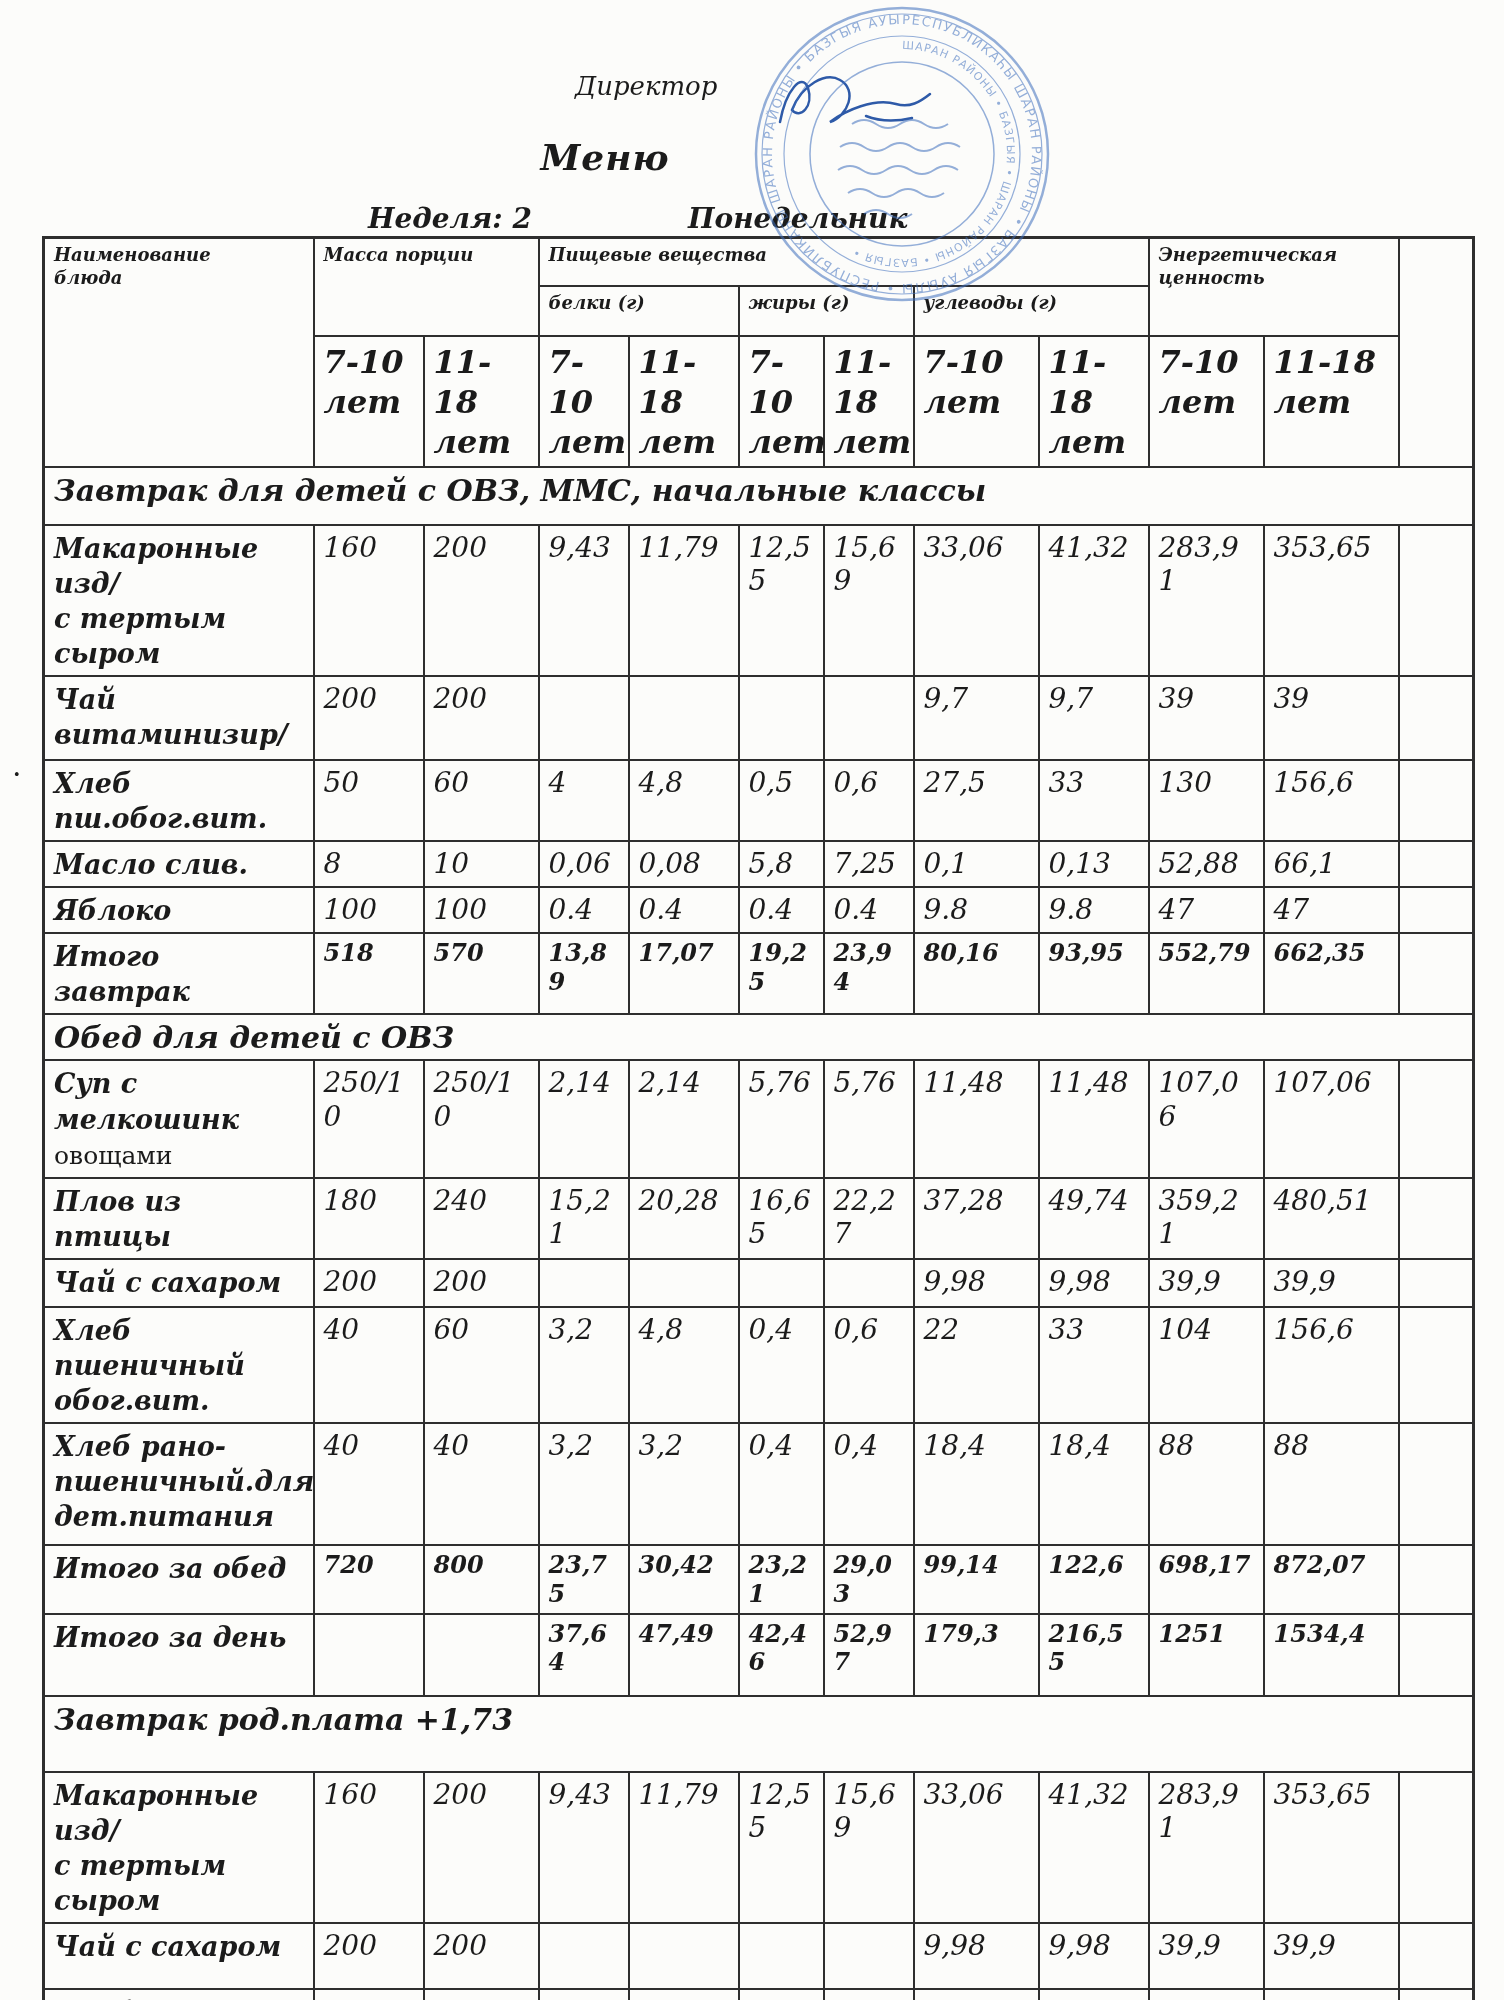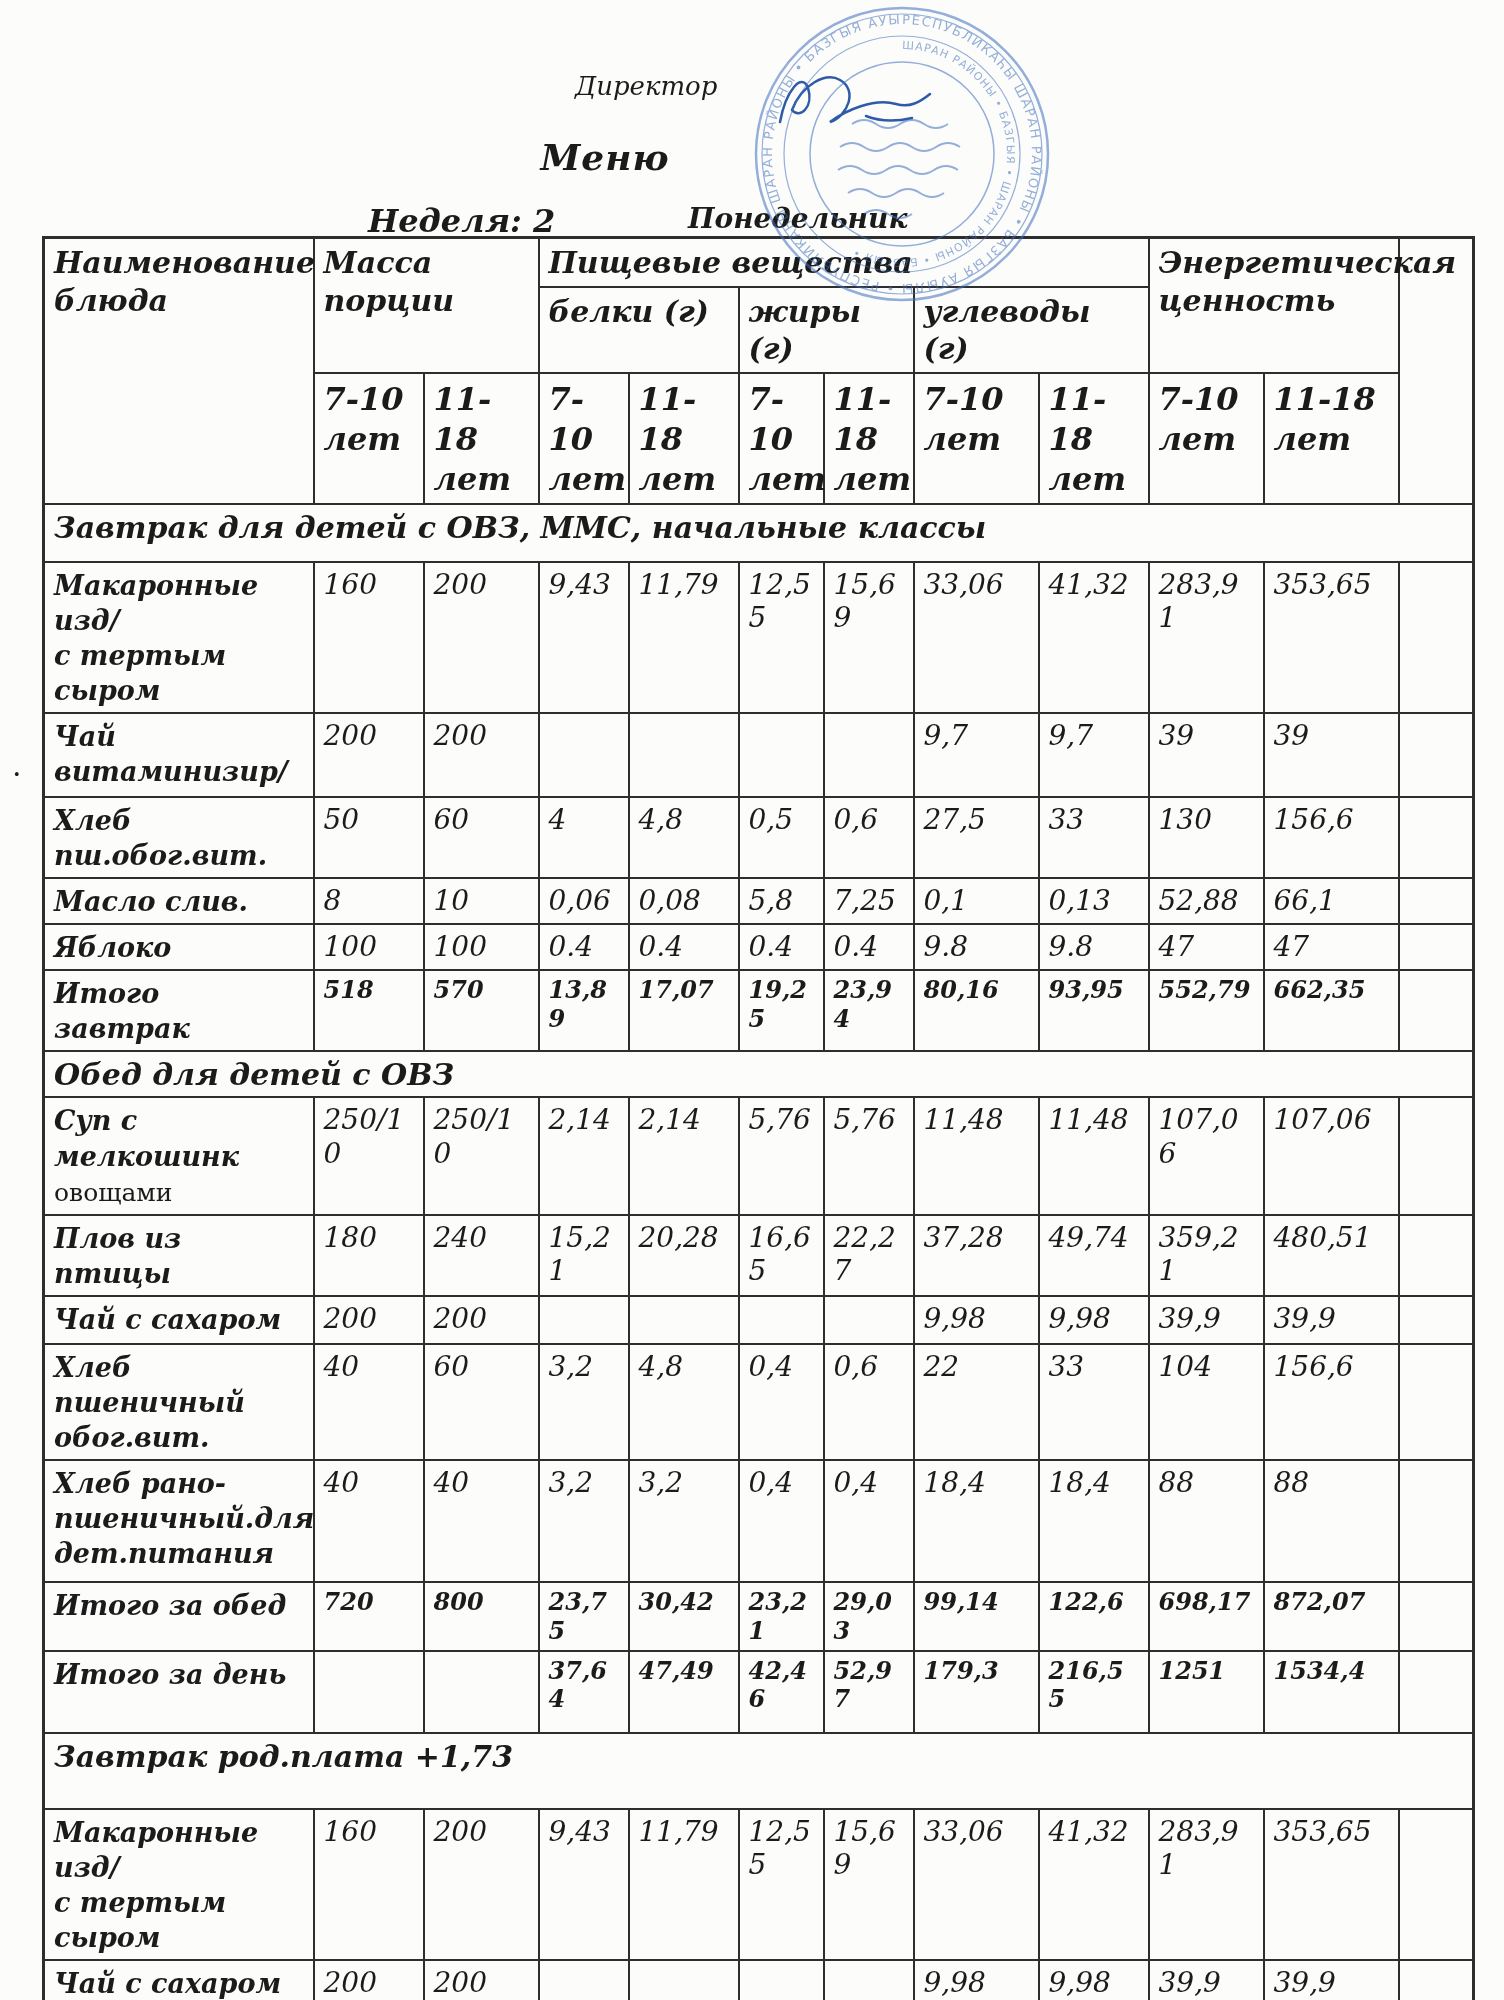--- a/index.html
+++ b/index.html
@@ -9,38 +9,38 @@
     position:relative; width:1504px; height:2000px; overflow:hidden;
     background:#fcfcfa; color:var(--ink);
     font-family:"DejaVu Serif","Liberation Serif",serif; font-style:italic;
   }
   
   .approval { position:absolute; left:575px; top:66px; font-size:26px; line-height:1.55; z-index:2; }
   .sig-gap { display:inline-block; width:75px; height:.85em; border-bottom:2px solid #4a4a4a; margin:0 8px; }
   .doc-title { position:absolute; left:605px; top:136px; transform:translateX(-50%);
                font-size:36px; font-weight:bold; letter-spacing:1px; z-index:2; }
   .sub-row { position:absolute; left:0; top:202px; width:100%; height:32px; }
-  .week { position:absolute; left:368px; font-size:32px; font-weight:bold; }
+  .week { position:absolute; left:368px; font-size:28px; font-weight:bold; }
   .day  { position:absolute; left:688px; font-size:28px; font-weight:bold; }
   .artifact { position:absolute; left:12px; top:748px; font-size:30px; font-style:normal; }
   
   .stamp { position:absolute; left:752px; top:4px; opacity:.55; z-index:5; pointer-events:none; }
   .stamp .st  { stroke:var(--stamp-color); }
   .stamp .stf { fill:var(--stamp-color); font-style:normal; font-family:"DejaVu Sans","Liberation Sans",sans-serif; }
   .signature { position:absolute; left:770px; top:64px; z-index:4; pointer-events:none; }
   .signature path { stroke:var(--pen-color); }
   
   .menu { position:absolute; left:42px; top:236px; width:1430px;
           border-collapse:collapse; table-layout:fixed; border:3px solid var(--line); z-index:1; }
   .menu th, .menu td { border:2px solid var(--line); vertical-align:top;
                        padding:5px 9px 4px; text-align:left; }
   .menu thead tr:nth-child(1){ height:48px; }
   .menu thead tr:nth-child(2){ height:50px; }
   .menu thead tr:nth-child(3){ height:80px; }
-  .h { font-weight:bold; font-size:30px; line-height:1.25; white-space:pre-line; }
+  .h { font-weight:bold; font-size:18px; line-height:1.25; white-space:pre-line; }
   .age { font-size:32px; }
   .section-cell { text-align:center; vertical-align:middle; font-weight:bold;
                   font-size:30px; padding-right:300px; }
   .name-cell { font-weight:bold; font-size:27px; line-height:1.3; white-space:pre-line; }
   .name-plain { font-weight:normal; font-style:normal; font-size:25px; }
   .val-cell { font-size:28px; line-height:1.2; overflow-wrap:anywhere; }
   .total-row .name-cell { font-size:27px; }
   .total-row .val-cell { font-weight:bold; font-size:24px; }
 </style>
 </head>

